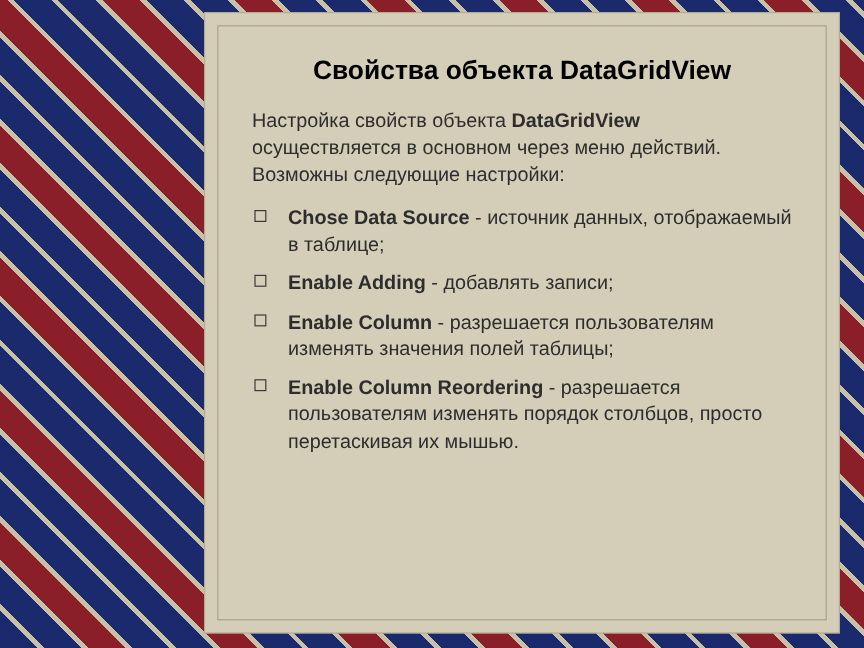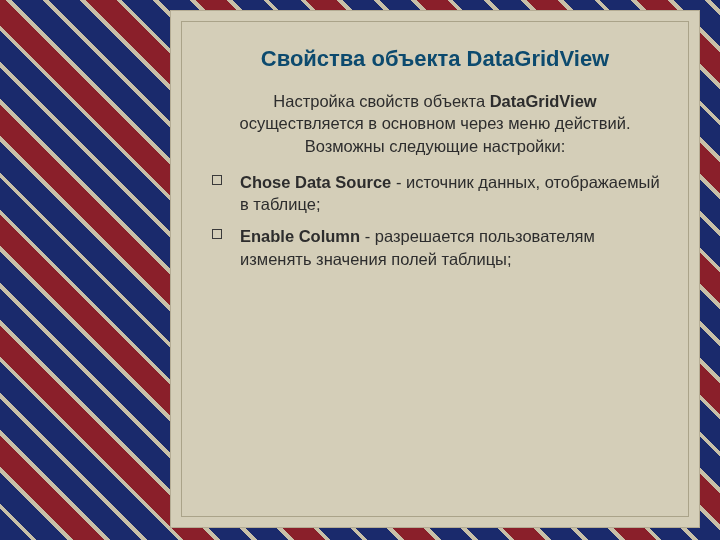--- a/index.html
+++ b/index.html
@@ -44,27 +44,26 @@
     border: 1px solid rgba(120,110,80,0.45);
     padding: 18px 22px 18px 22px;
     box-sizing: border-box;
     color: #2d2d2d;
   }
   .title {
     font-size: 22px;
     font-weight: bold;
     text-align: center;
     margin: 6px 0 18px 0;
-    color: #0c4a6e;
+    color: #000000;
   }
   .intro {
     font-size: 16.5px;
     line-height: 1.35;
     margin: 0 6px 14px 6px;
-    text-align: center;
   }
   .intro .bold {
     font-weight: bold;
   }
   ul.bullets {
     list-style: none;
     margin: 0;
     padding: 0 6px 0 2px;
   }
   ul.bullets li {
@@ -97,19 +96,25 @@
 
       <p class="intro">
         <span>Настройка свойств объекта </span><span class="bold">DataGridView</span><span> осуществляется в основном через меню действий. Возможны следующие настройки:</span>
       </p>
 
       <ul class="bullets">
         <li>
           <span class="term">Chose Data Source</span><span> - источник данных, отображаемый в таблице;</span>
         </li>
         <li>
+          <span class="term">Enable Adding</span><span> - добавлять записи;</span>
+        </li>
+        <li>
           <span class="term">Enable Column</span><span> - разрешается пользователям изменять значения полей таблицы;</span>
+        </li>
+        <li>
+          <span class="term">Enable Column Reordering</span><span> - разрешается пользователям изменять порядок столбцов, просто перетаскивая их мышью.</span>
         </li>
       </ul>
 
     </div>
   </div>
 </div>
 
 </body></html>

